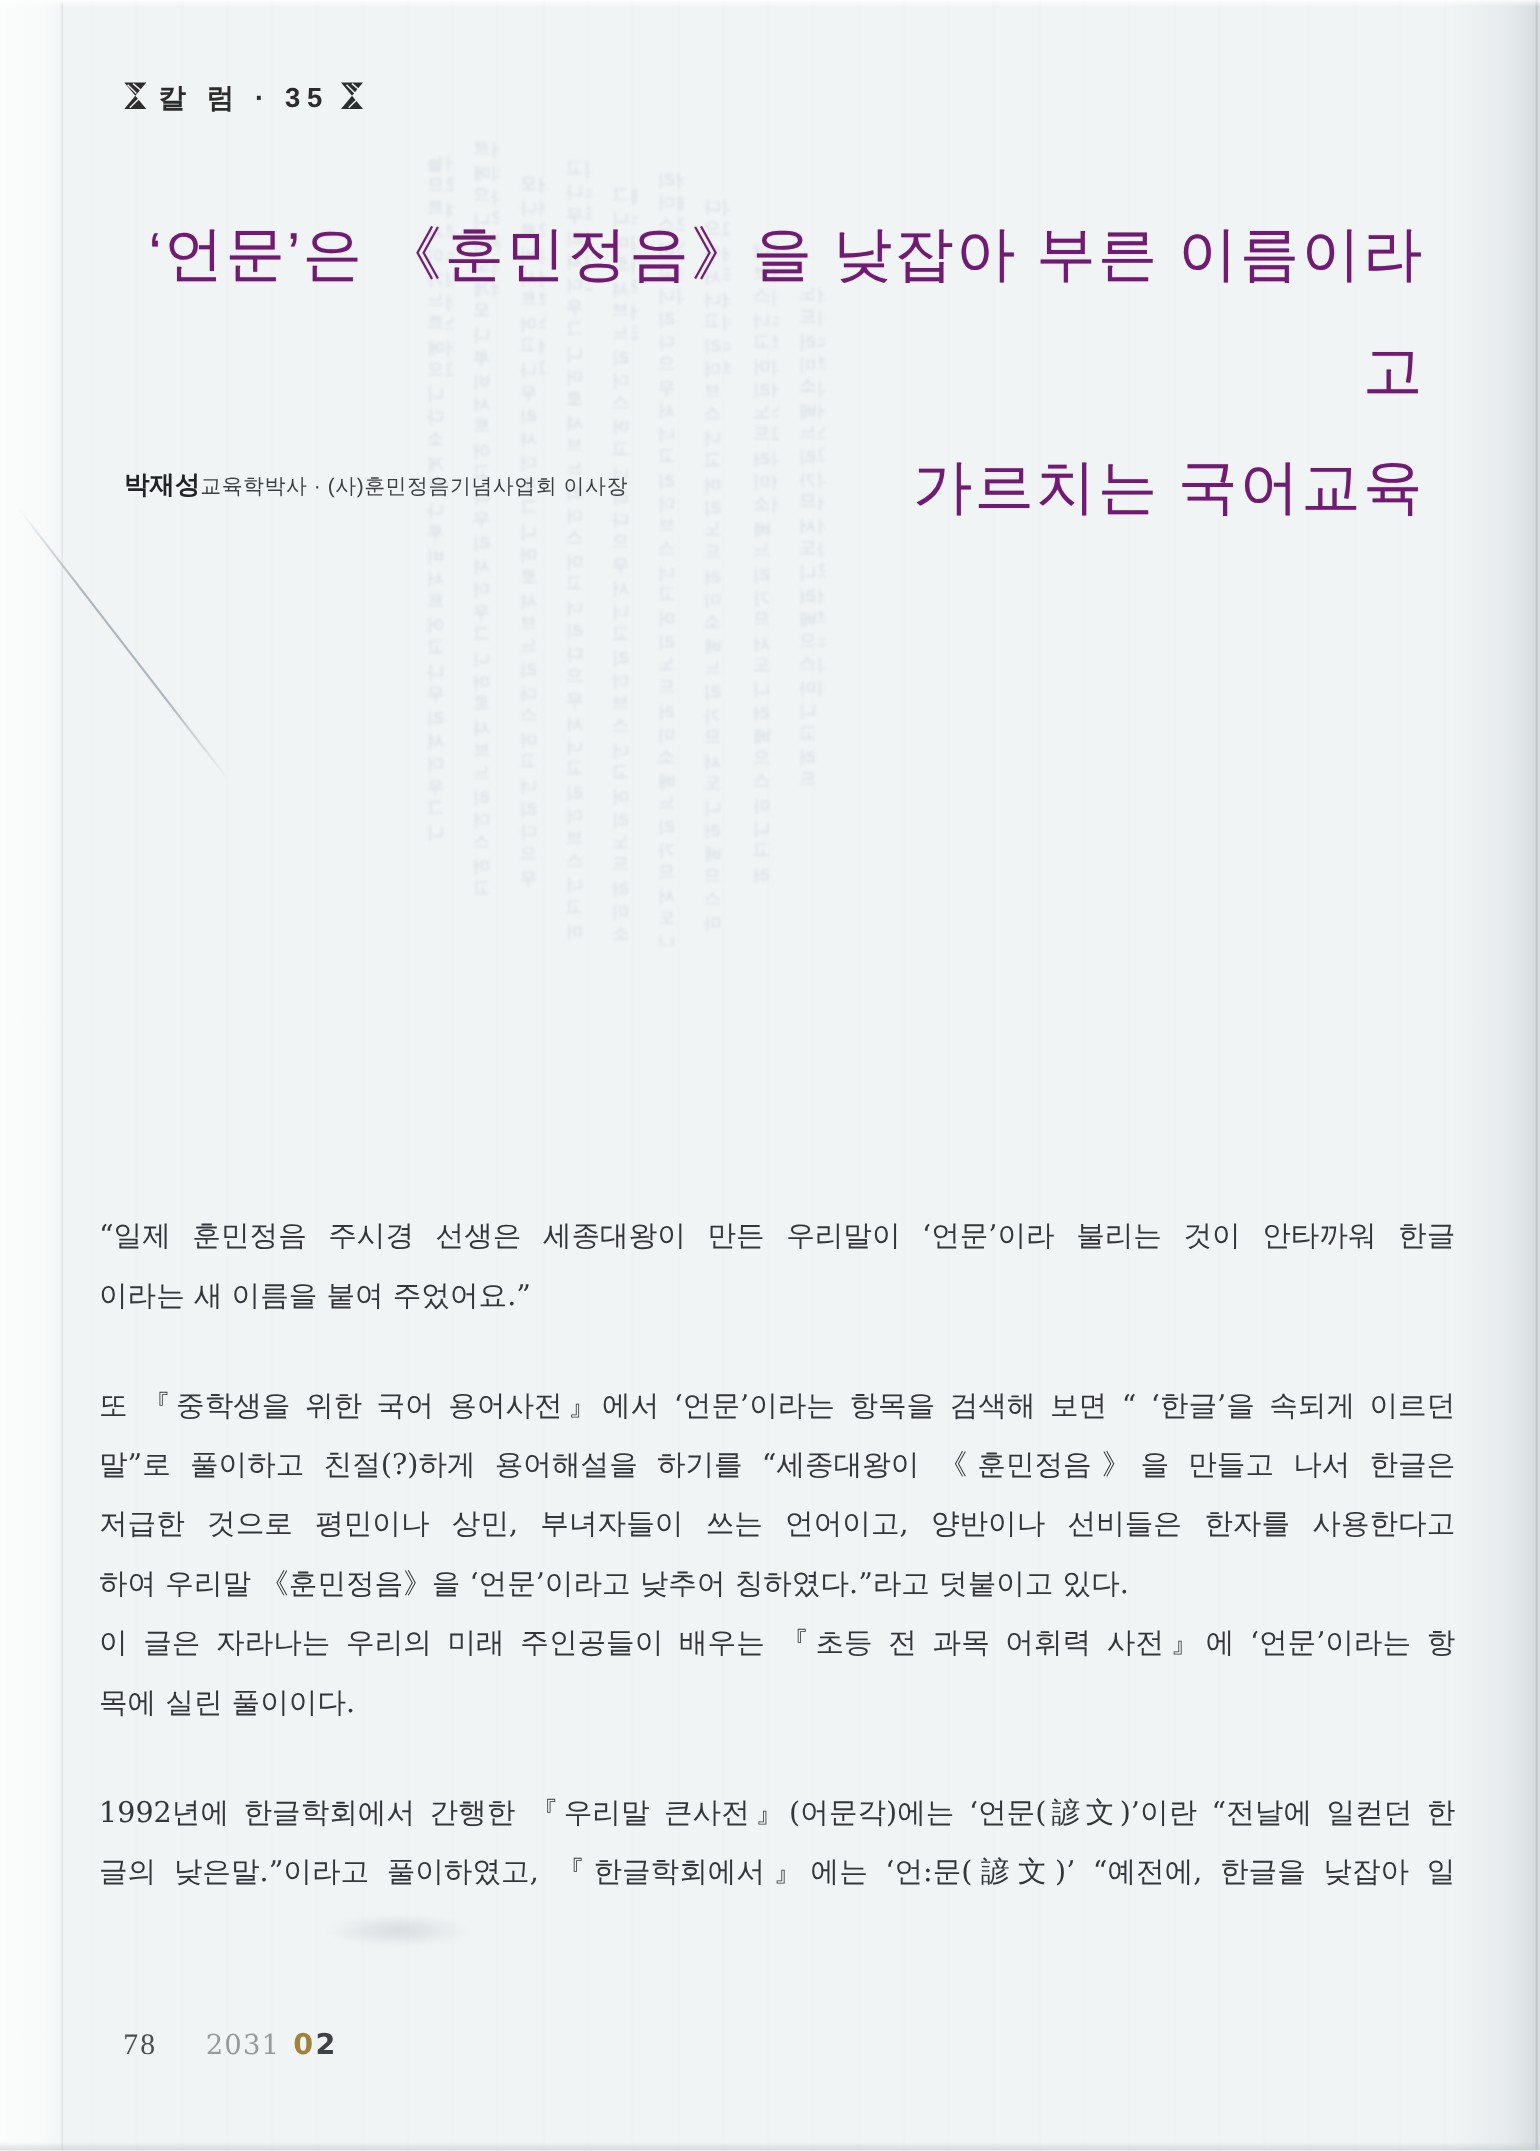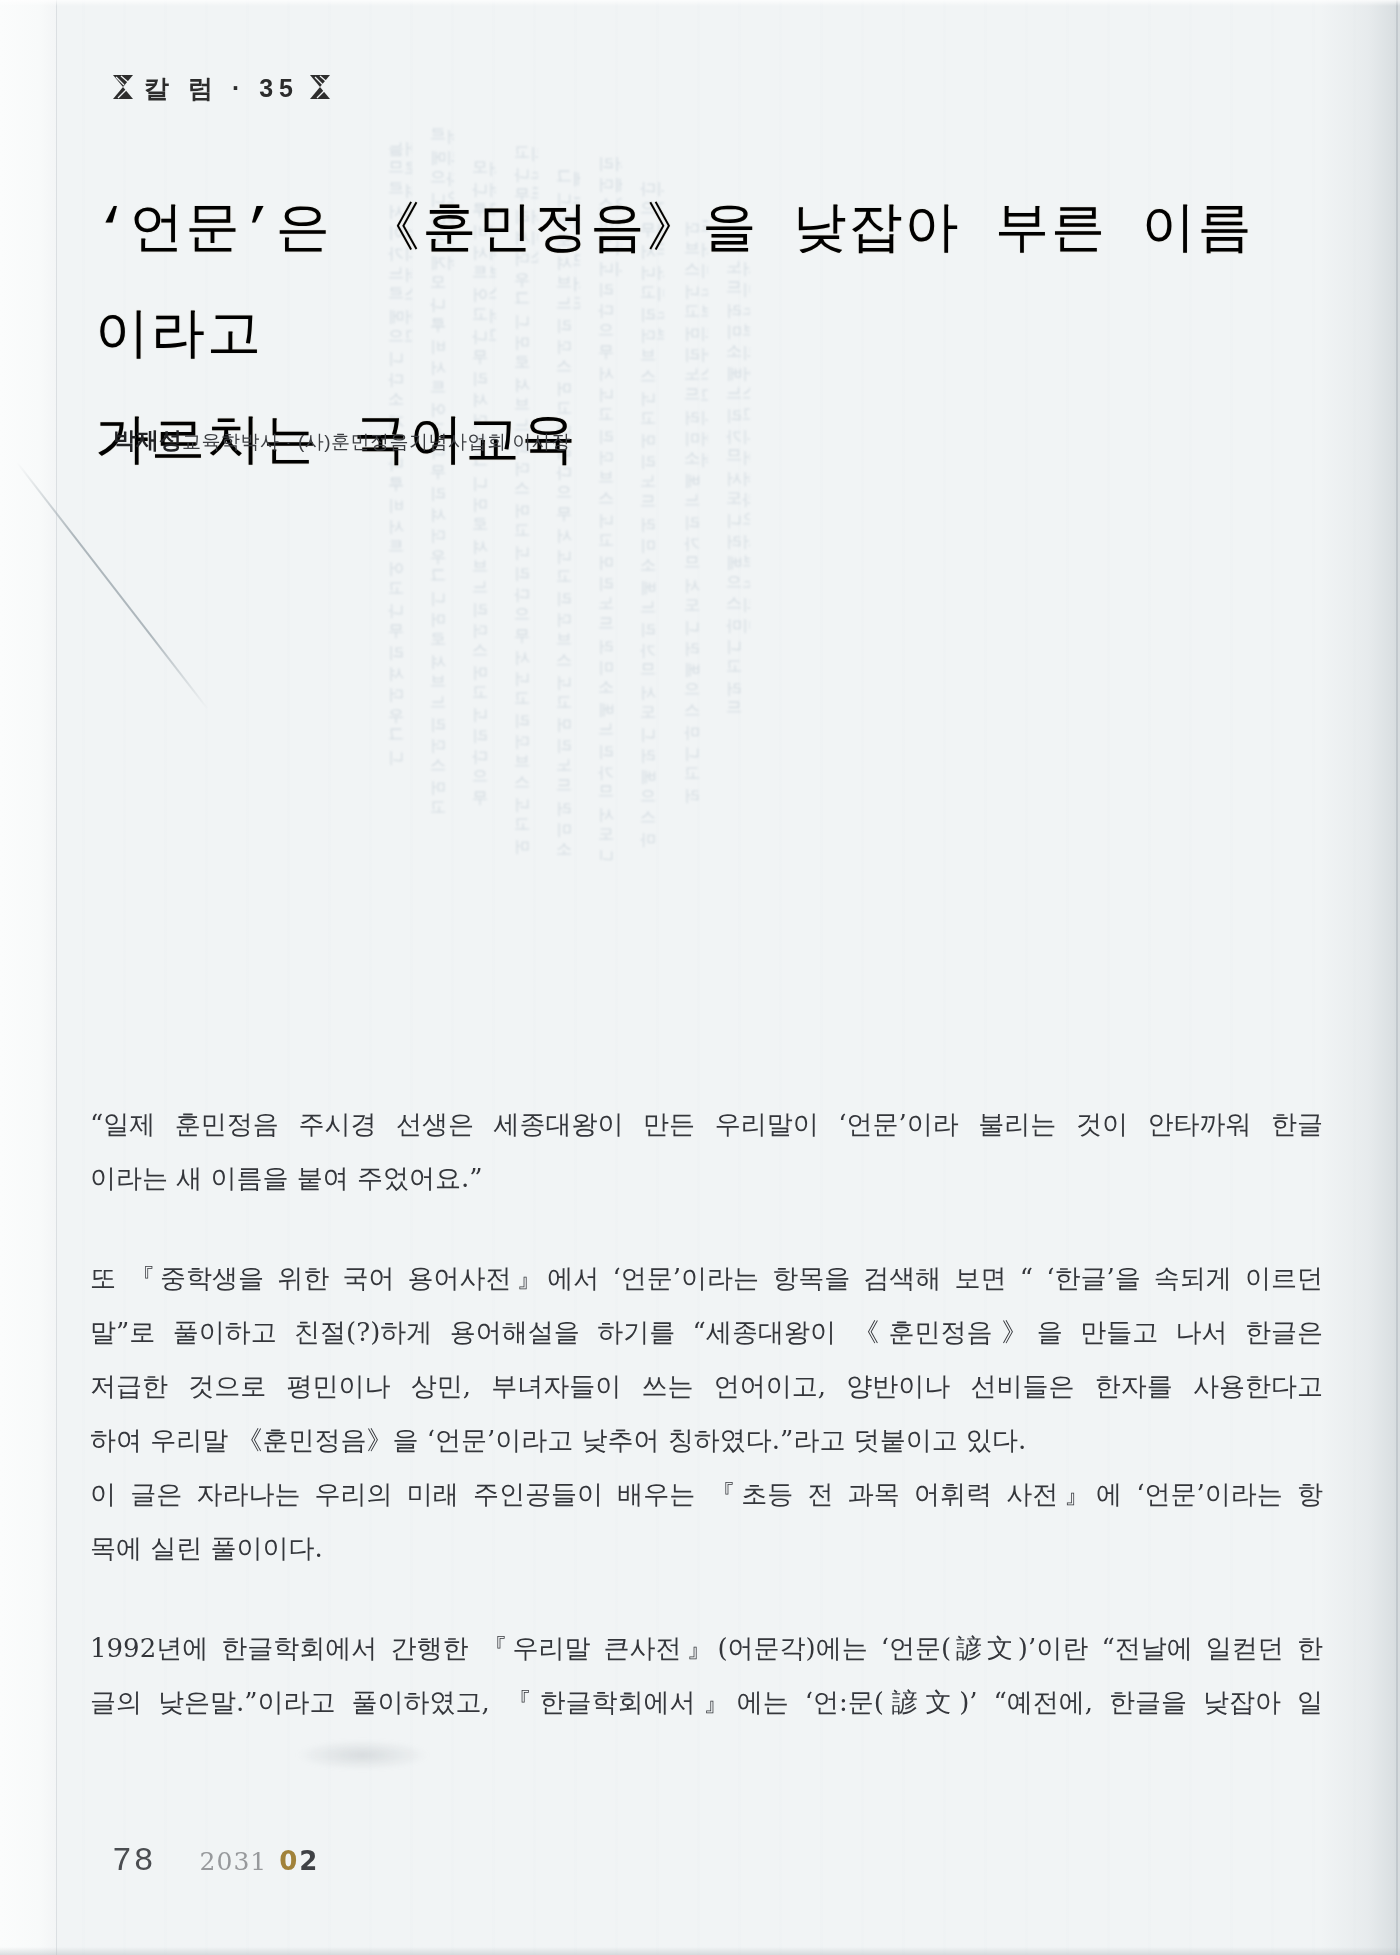--- a/index.html
+++ b/index.html
@@ -30,40 +30,40 @@
     font-family:"DejaVu Serif",serif;font-size:16px;letter-spacing:5px;line-height:1;
     color:#7e95a8;opacity:.26;filter:blur(1.3px);overflow:hidden;width:24px;}
 
   
   .badge{position:absolute;left:112px;top:72px;display:flex;align-items:center;gap:10px;justify-content:space-between;}
   .badge-label{font-family:"Liberation Sans",sans-serif;font-weight:700;font-size:25px;
     letter-spacing:6px;color:#2c2c2c;white-space:nowrap;}
   .ornament{display:inline-block;}
 
   
-  .title{position:absolute;left:95px;top:178px;width:1200px;color:#000000;
-    font-family:Liberation Mono, monospace;font-weight:500;font-size:54px;line-height:106px;
-    letter-spacing:2px;text-shadow:0 0 1px rgba(104,80,30,.45);}
+  .title{position:absolute;left:95px;top:178px;width:1200px;color:#701a75;
+    font-family:Liberation Sans, sans-serif;font-weight:500;font-size:54px;line-height:106px;
+    letter-spacing:2px;text-shadow:0 0 1px rgba(104,80,30,.45);text-align:right;}
 
   
   .author{position:absolute;left:113px;top:425px;display:flex;align-items:baseline;}
   .author-name{font-family:"Liberation Sans",sans-serif;font-weight:700;font-size:23px;color:#222326;}
   .author-affiliation{font-family:"Liberation Sans",sans-serif;font-size:19px;color:#3c3e42;letter-spacing:.5px;text-align:center;}
 
   
   .body-text{position:absolute;left:90px;top:1097px;width:1233px;
     font-size:26px;color:#34363b;}
   .paragraph{margin:0;}
   .paragraph.spaced{margin-top:46px;}
   .body-line{line-height:54px;text-align:justify;text-align-last:justify;white-space:normal;}
   .body-line.last{text-align-last:left;}
 
   
   .footer{position:absolute;left:112px;top:1843px;display:flex;align-items:baseline;}
-  .footer-page{font-family:Liberation Mono, monospace;font-size:33px;color:#4b4d51;letter-spacing:2px;text-align:right;}
+  .footer-page{font-family:Liberation Serif, serif;font-size:27px;color:#4b4d51;letter-spacing:2px;text-align:right;}
   .footer-year{font-family:"DejaVu Serif",serif;font-size:25px;color:#97999c;letter-spacing:1px;margin-left:44px;}
   .footer-zero{font-family:"DejaVu Sans",sans-serif;font-size:26px;font-weight:600;color:#a1823a;margin-left:12px;}
   .footer-two{font-family:"DejaVu Sans",sans-serif;font-size:26px;font-weight:600;color:#3f4145;margin-left:2px;}
 </style>
 </head>
 <body>
 
 <div class="page">
 
   <div class="streaks"></div>

